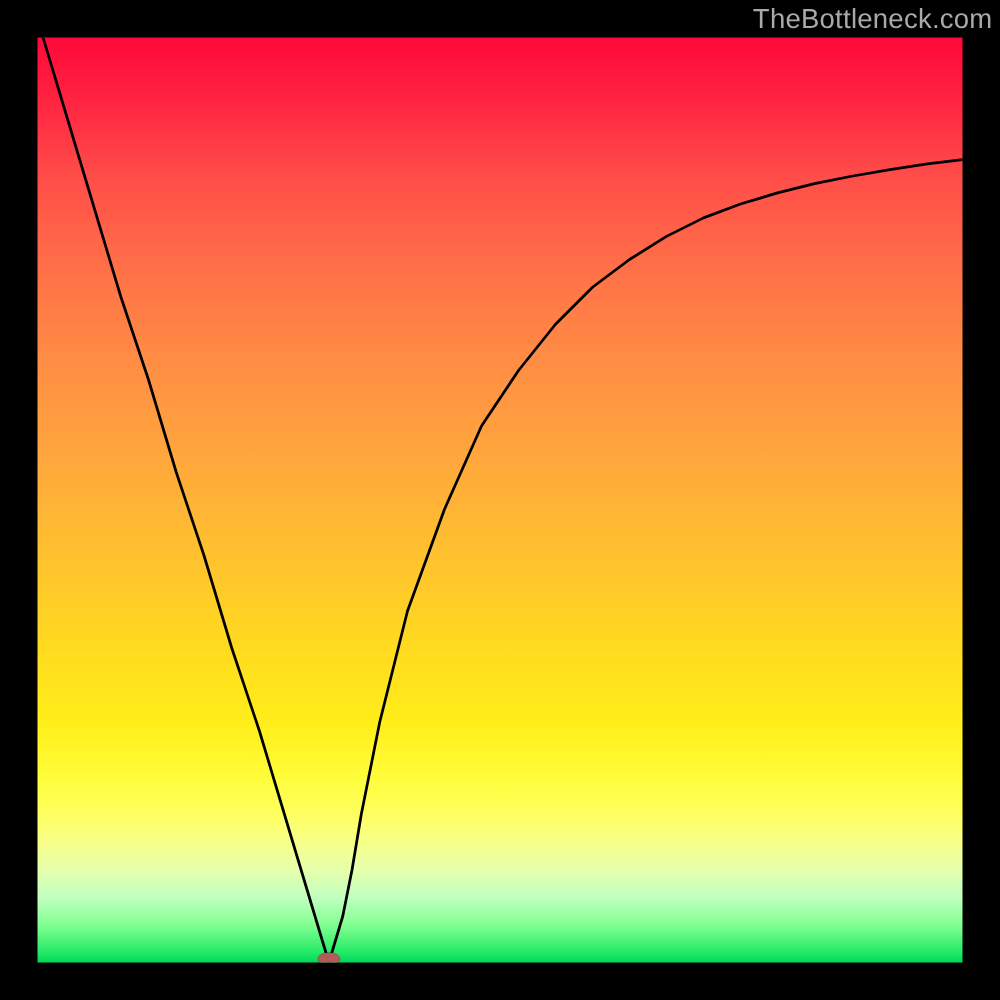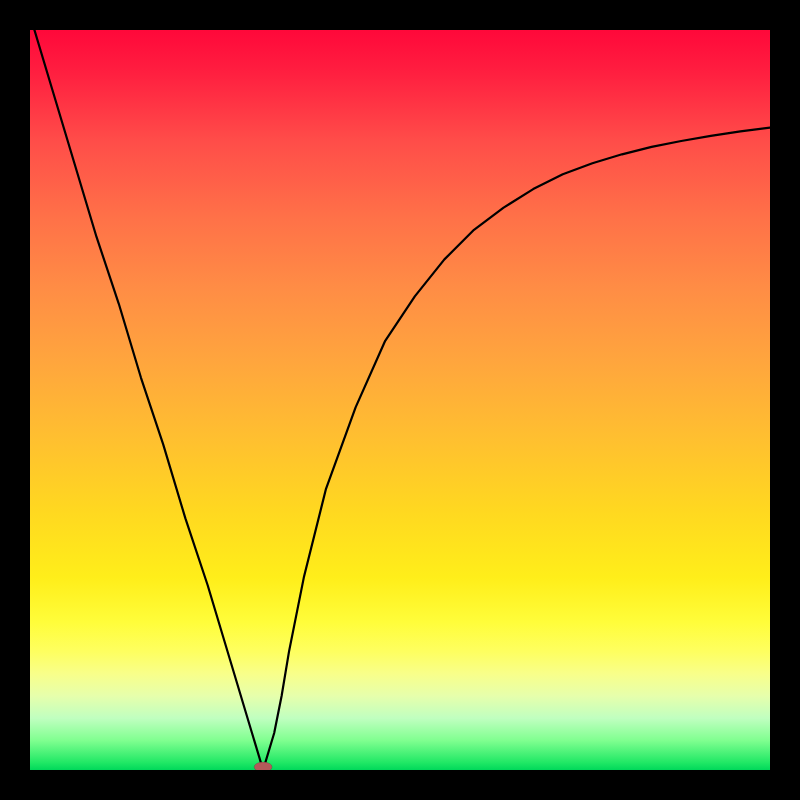--- a/index.html
+++ b/index.html
@@ -75,13 +75,14 @@
 </head>
 <body>
 
 <div class="frame">
   <div class="plot-area">
     <svg viewBox="0 0 740 740" preserveAspectRatio="none">
       <path id="curve-path" class="curve" d="M0.00 -14.80 L22.20 59.20 L44.40 133.20 L66.60 207.20 L88.80 273.80 L111.00 347.80 L133.20 414.40 L155.40 488.40 L177.60 555.00 L199.80 629.00 L222.00 703.00 L233.10 740.00 L244.20 703.00 L251.60 666.00 L259.00 621.60 L273.80 547.60 L296.00 458.80 L325.60 377.40 L355.20 310.80 L384.80 266.40 L414.40 229.40 L444.00 199.80 L473.60 177.60 L503.20 159.10 L532.80 144.30 L562.40 133.20 L592.00 124.32 L621.60 116.92 L651.20 111.00 L680.80 105.82 L710.40 101.38 L740.00 97.68"></path>
       <ellipse id="min-marker" class="marker" rx="9" ry="5" cx="233.10" cy="737.00"></ellipse>
     </svg>
   </div>
+  <div class="watermark">TheBottleneck.com</div>
 </div>
 
 </body></html>

